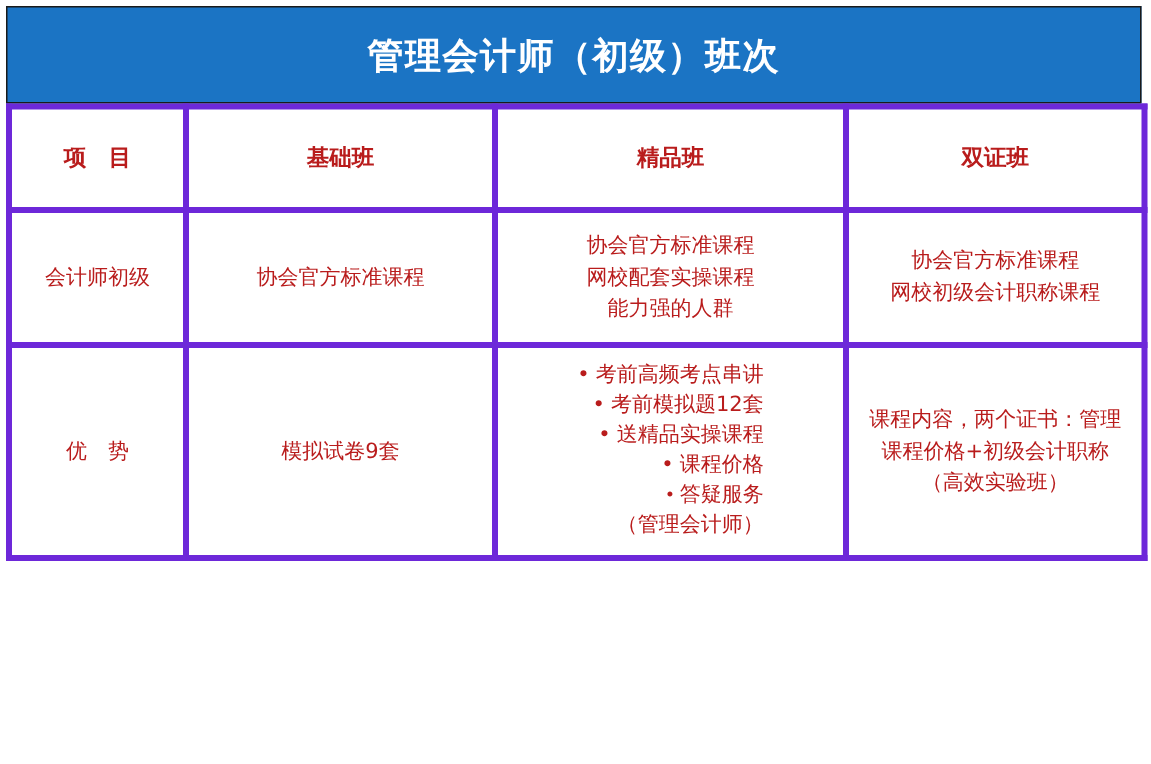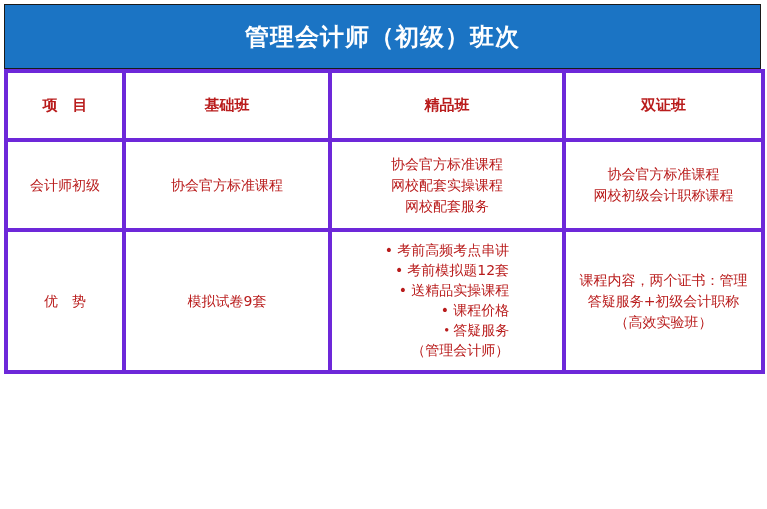--- a/index.html
+++ b/index.html
@@ -150,21 +150,21 @@
 
 
       <tr class="r-content">
         <td class="rowlabel">会计师初级</td>
         <td class="lines">
           <div>协会官方标准课程</div>
         </td>
         <td class="lines">
           <div>协会官方标准课程</div>
           <div>网校配套实操课程</div>
-          <div>网校配套服务</div>
+          <div>能力强的人群</div>
         </td>
         <td class="lines">
           <div>协会官方标准课程</div>
           <div>网校初级会计职称课程</div>
         </td>
       </tr>
 
       <tr class="r-adv">
         <td class="rowlabel">优　势</td>
         <td class="lines">
@@ -175,21 +175,21 @@
             <li class="b">考前高频考点串讲</li>
             <li class="b">考前模拟题12套</li>
             <li class="b">送精品实操课程</li>
             <li class="b indent1">课程价格</li>
             <li class="b indent2">答疑服务</li>
             <li class="plain">（管理会计师）</li>
           </ul>
         </td>
         <td class="lines">
           <div>课程内容，两个证书：管理</div>
-          <div>答疑服务+初级会计职称</div>
+          <div>课程价格+初级会计职称</div>
           <div>（高效实验班）</div>
         </td>
       </tr>
 
 
     </tbody>
   </table>
 
 </div>
 

